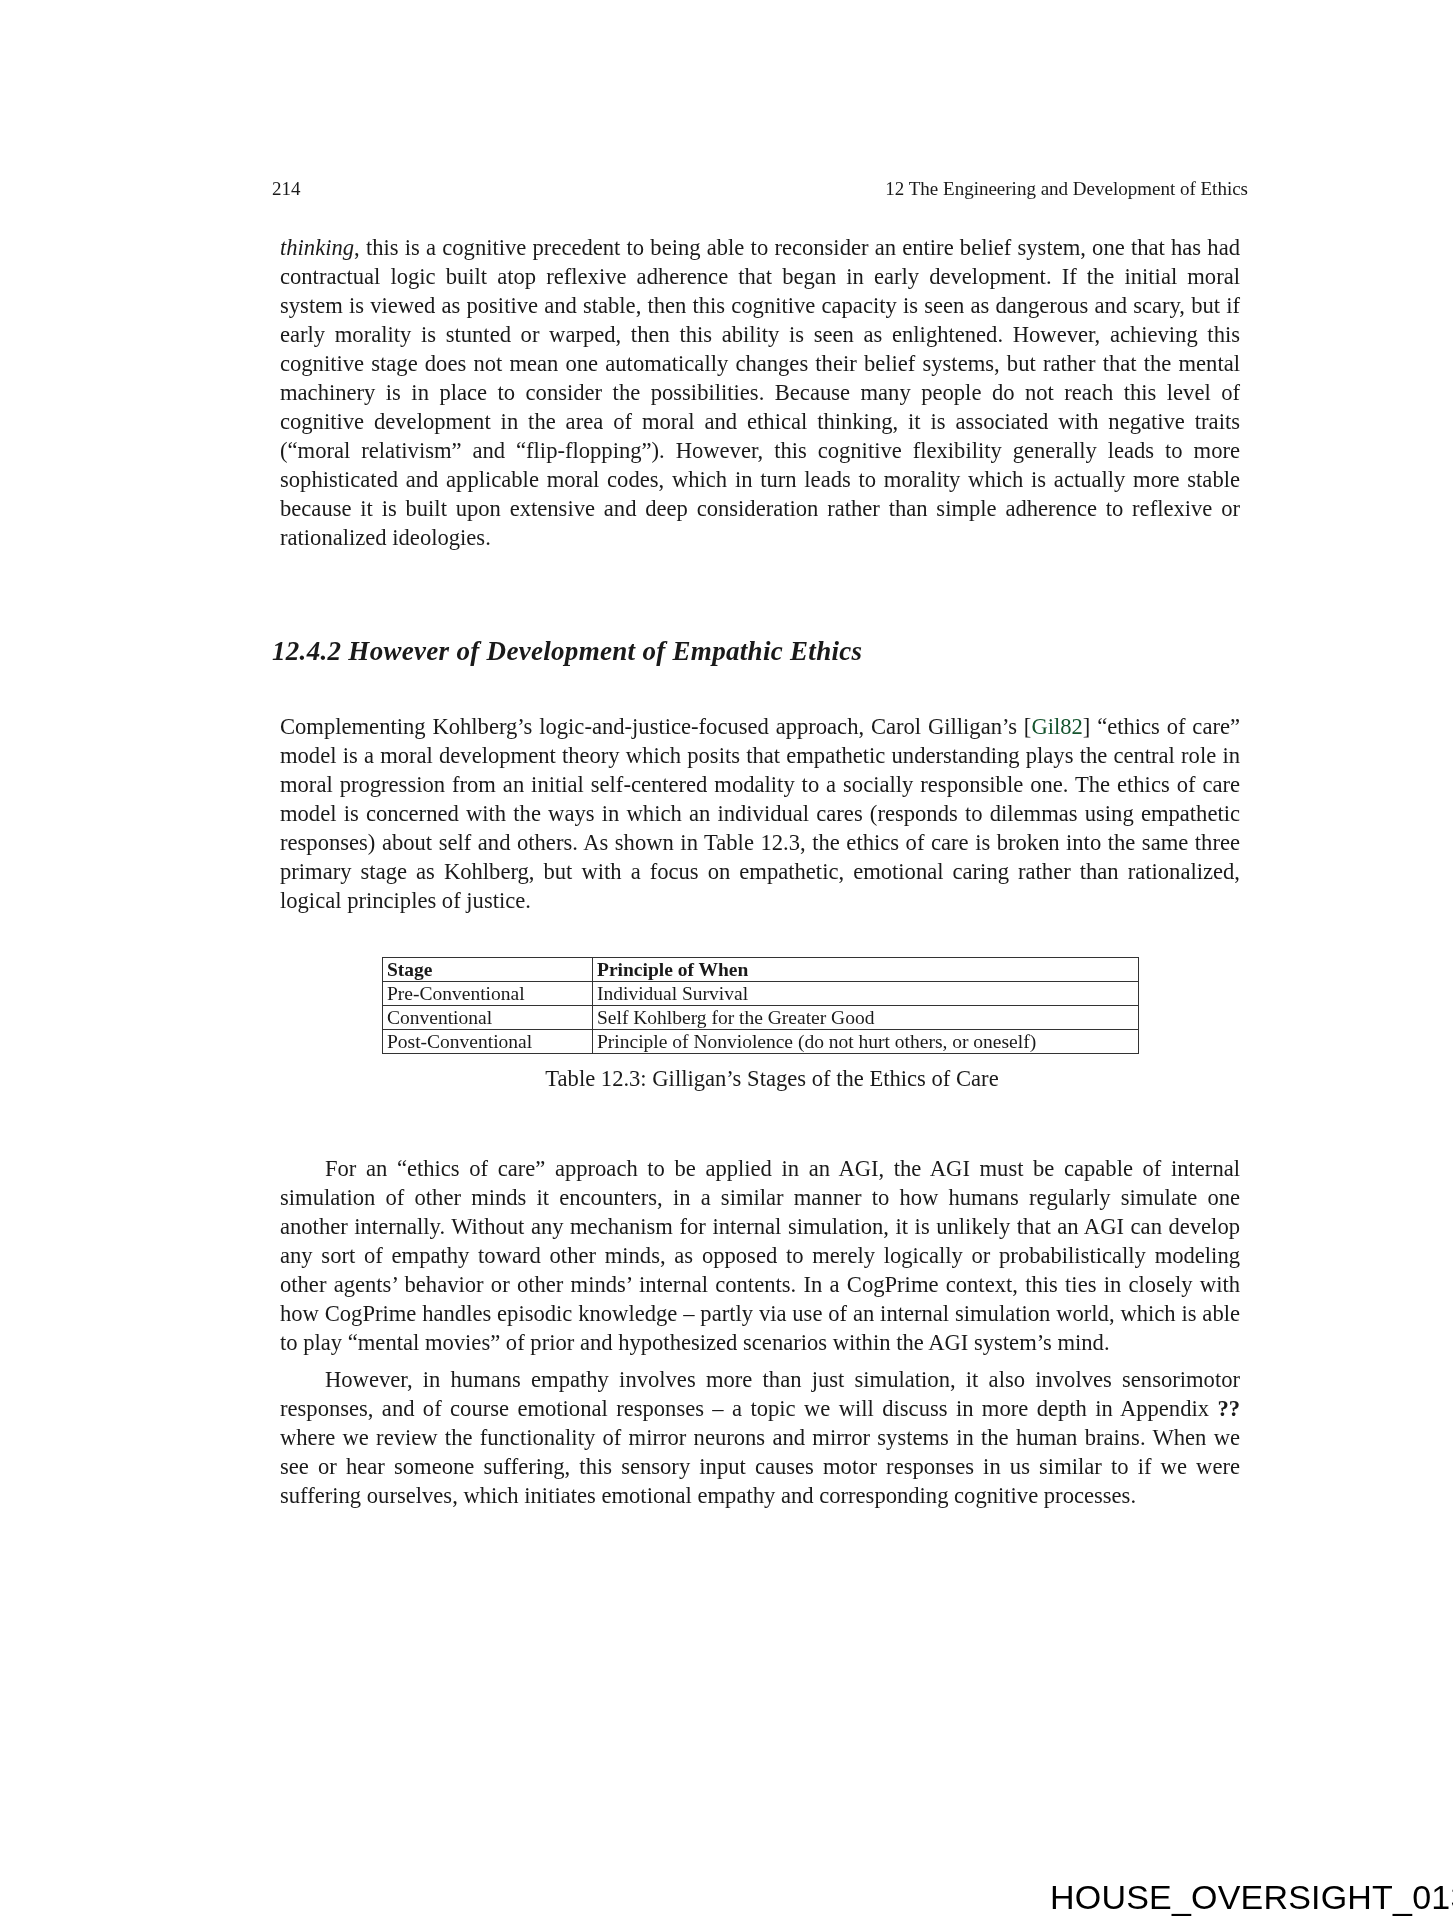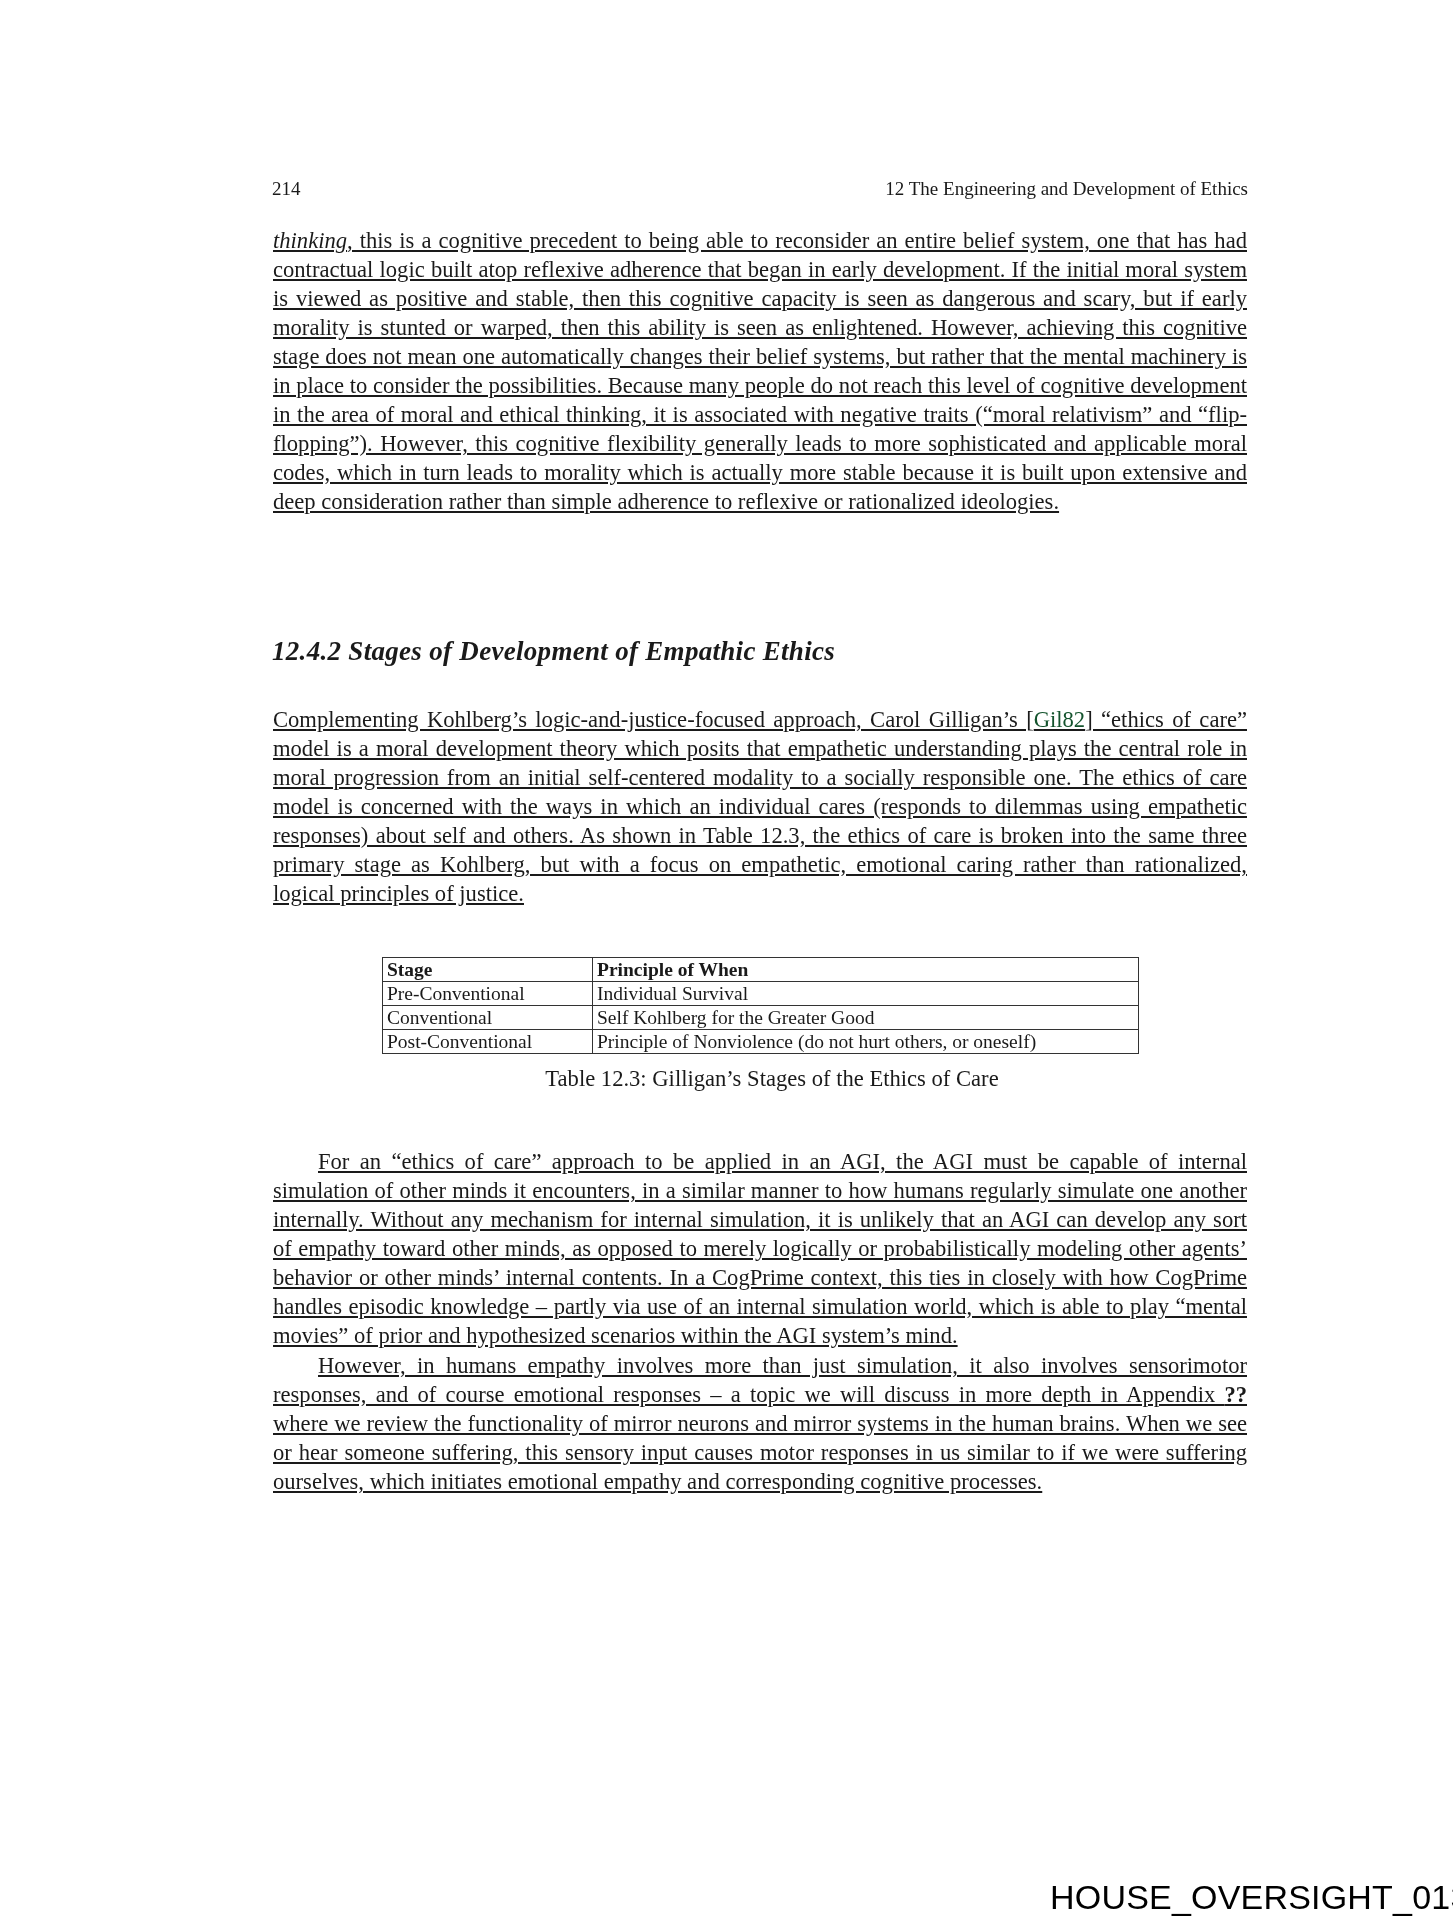--- a/index.html
+++ b/index.html
@@ -2,21 +2,21 @@
 <html><head>
 <meta charset="utf-8">
 <style>
   html, body { margin: 0; padding: 0; background: #ffffff; }
   body { width: 1453px; height: 1920px; position: relative; overflow: hidden;
          font-family: "Liberation Serif", serif; color: #1a1a1a; }
   .running-head { position: absolute; left: 272px; top: 178px; width: 976px; height: 28px;
                   font-size: 19px; display: flex; justify-content: space-between; }
   .body-block { position: absolute; left: 272px; width: 976px; font-size: 22.6px; line-height: 29px;
                 text-align: justify; }
-  .body-block p { margin: 1px; text-decoration: underline; }
+  .body-block p { margin: 8px; }
   .indent { text-indent: 45px; }
   #para1 { top: 225px; }
   .section-heading { position: absolute; left: 272px; top: 636px; font-size: 27px; font-weight: bold;
                      font-style: italic; margin: 0; letter-spacing: 0.3px; }
   #para2 { top: 704px; }
   .cite { color: #14532d; }
   table.stages { position: absolute; left: 382px; top: 957px; width: 757px; border-collapse: collapse;
                  font-size: 19.5px; }
   table.stages td, table.stages th { border: 1.5px solid #333; padding: 0 4px; height: 23px; line-height: 23px;
                  text-align: left; white-space: nowrap; }
@@ -33,21 +33,21 @@
 
 <div class="running-head">
   <span>214</span>
   <span>12 The Engineering and Development of Ethics</span>
 </div>
 
 <div class="body-block" id="para1">
   <p><em>thinking</em><span>, this is a cognitive precedent to being able to reconsider an entire belief system, one that has had contractual logic built atop reflexive adherence that began in early development. If the initial moral system is viewed as positive and stable, then this cognitive capacity is seen as dangerous and scary, but if early morality is stunted or warped, then this ability is seen as enlightened. However, achieving this cognitive stage does not mean one automatically changes their belief systems, but rather that the mental machinery is in place to consider the possibilities. Because many people do not reach this level of cognitive development in the area of moral and ethical thinking, it is associated with negative traits (“moral relativism” and “flip-flopping”). However, this cognitive flexibility generally leads to more sophisticated and applicable moral codes, which in turn leads to morality which is actually more stable because it is built upon extensive and deep consideration rather than simple adherence to reflexive or rationalized ideologies.</span></p>
 </div>
 
-<h3 class="section-heading">12.4.2 Stages of Development of Empathic Ethics</h3>
+<h3 class="section-heading">12.4.2 However of Development of Empathic Ethics</h3>
 
 <div class="body-block" id="para2">
   <p><span>Complementing Kohlberg’s logic-and-justice-focused approach, Carol Gilligan’s [</span><a class="cite">Gil82</a><span>] “ethics of care” model is a moral development theory which posits that empathetic understanding plays the central role in moral progression from an initial self-centered modality to a socially responsible one. The ethics of care model is concerned with the ways in which an individual cares (responds to dilemmas using empathetic responses) about self and others. As shown in Table 12.3, the ethics of care is broken into the same three primary stage as Kohlberg, but with a focus on empathetic, emotional caring rather than rationalized, logical principles of justice.</span></p>
 </div>
 
 <table class="stages">
   <colgroup>
       <col class="c1">
       <col>
     </colgroup>

